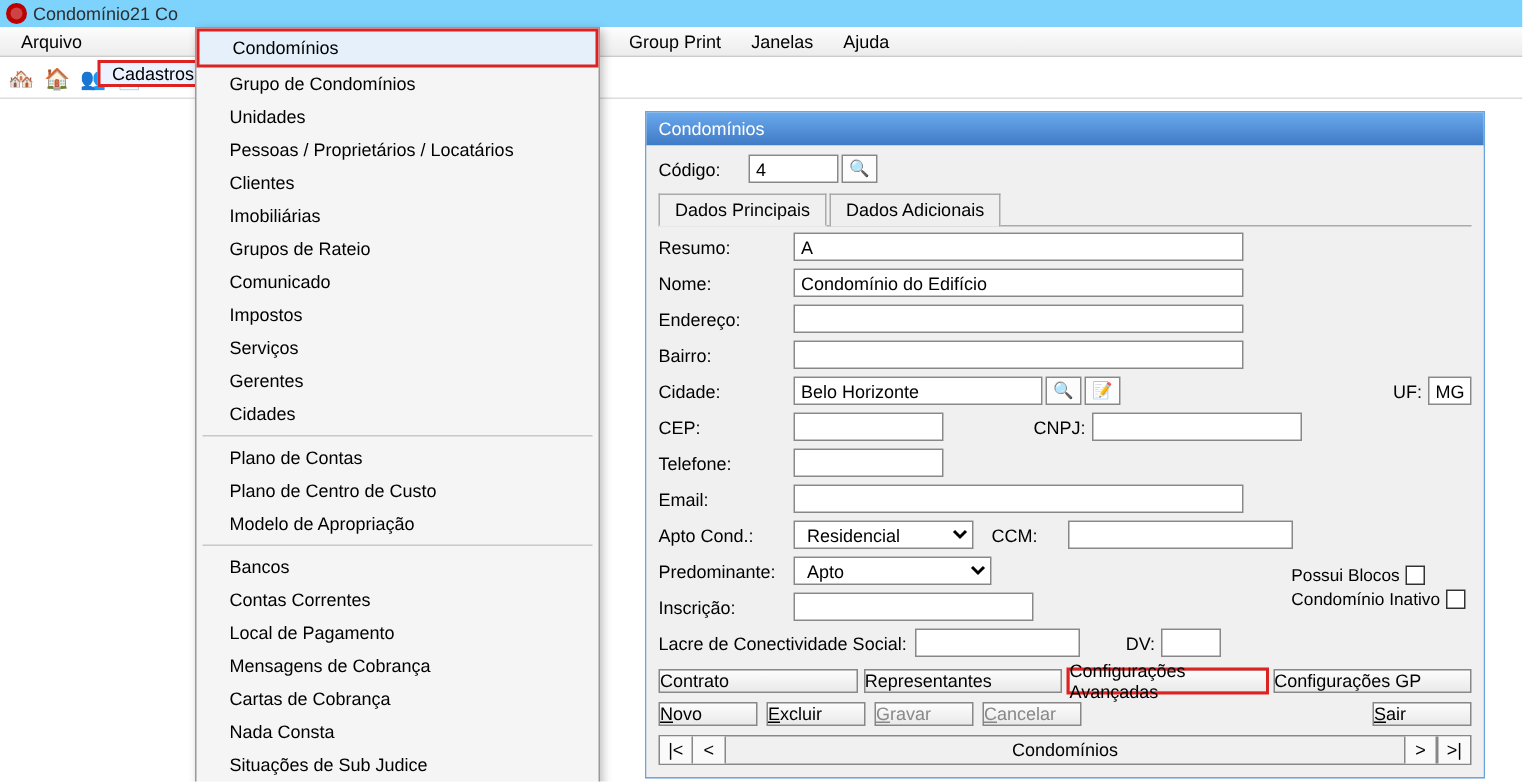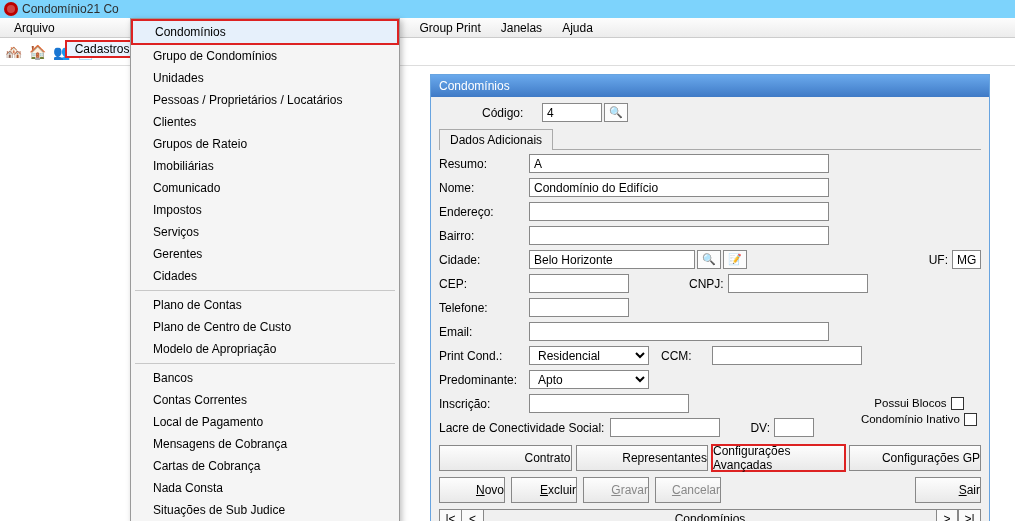--- a/index.html
+++ b/index.html
@@ -106,21 +106,21 @@
     background: #f0f0f0;
   }
   .row {
     display: flex;
     align-items: center;
     margin-bottom: 5px;
   }
   .lbl {
     width: 90px;
   }
-  .lbl-narrow { width: 60px; margin-left: 43px; }
+  .lbl-narrow { width: 60px; }
   input.fld, select.fld {
     border: 1px solid #888;
     background: #fff;
     height: 19px;
     padding: 0 4px;
     font-family: inherit;
     font-size: 12px;
   }
   .fld-sm { width: 60px; }
   .fld-md { width: 100px; }
@@ -151,24 +151,24 @@
     position: relative;
     top: 1px;
   }
   .tab.active {
     background: #f0f0f0;
     border-bottom: 1px solid #f0f0f0;
   }
   .btn {
     border: 1px solid #888;
     background: linear-gradient(#fdfdfd,#e9e9e9);
-    height: 26px;
+    height: 16px;
     display: inline-flex;
     align-items: center;
-    justify-content: flex-end;
+    justify-content: flex-start;
     cursor: default;
     text-decoration: underline;
     text-decoration-color: transparent;
   }
   .btn span { position: relative; }
   .btn .mn { text-decoration: underline; }
   .btn-row1 { display:flex; gap:4px; margin-top:8px; }
   .btn-row1 .btn { flex: 1 1 0; }
   .btn-highlight { outline: 2px solid #d22; outline-offset: -1px; }
   .btn-row2 { display:flex; gap:6px; margin-top:6px; align-items: center; }
@@ -181,21 +181,21 @@
   .nav-row .nav-btn {
     width:22px; border-right:1px solid #888;
     display:flex; align-items:center; justify-content:center;
     background:#fafafa; cursor:default;
   }
   .nav-row .nav-btn:last-child { border-right:none; border-left:1px solid #888; }
   .nav-row .nav-btn.nb2 { border-right:1px solid #888; }
   .nav-row .nav-title { flex:1; display:flex; align-items:center; justify-content:center; }
   .checks {
     position:absolute; right:12px; bottom:110px;
-    text-align:center; font-size:11.5px; line-height:16px;
+    text-align:left; font-size:11.5px; line-height:16px;
   }
   .chk { width:13px; height:13px; border:1px solid #333; display:inline-block; vertical-align:middle; margin-left:4px; background:#fff; }
   .form-area { position: relative; }
 </style>
 </head>
 <body>
 
 <div class="window-title-bar">
   <span class="win-icon"></span>
   <span>Condomínio21 Co</span>
@@ -216,22 +216,22 @@
   <span class="tb-icon">👥</span>
   <span class="tb-icon">📄</span>
 </div>
 
 <div class="dropdown-menu">
   <div class="dm-top">Condomínios</div>
   <div class="dm-item">Grupo de Condomínios</div>
   <div class="dm-item">Unidades</div>
   <div class="dm-item">Pessoas / Proprietários / Locatários</div>
   <div class="dm-item">Clientes</div>
+  <div class="dm-item">Imobiliárias</div>
   <div class="dm-item">Grupos de Rateio</div>
-  <div class="dm-item">Imobiliárias</div>
   <div class="dm-item">Comunicado</div>
   <div class="dm-item">Impostos</div>
   <div class="dm-item">Serviços</div>
   <div class="dm-item">Gerentes</div>
   <div class="dm-item">Cidades</div>
   <div class="dm-sep"></div>
   <div class="dm-item">Plano de Contas</div>
   <div class="dm-item">Plano de Centro de Custo</div>
   <div class="dm-item">Modelo de Apropriação</div>
   <div class="dm-sep"></div>
@@ -248,20 +248,21 @@
   <div class="child-title">Condomínios</div>
   <div class="child-body form-area">
 
     <div class="row">
       <span class="lbl lbl-narrow">Código:</span>
       <input class="fld fld-sm" value="4" style="">
       <span class="icon-btn">🔍</span>
     </div>
 
     <div class="tabs">
+      <div class="tab active">Dados Principais</div>
       <div class="tab">Dados Adicionais</div>
     </div>
 
     <div class="row">
       <span class="lbl">Resumo:</span>
       <input class="fld fld-lg" value="A" style="">
     </div>
     <div class="row">
       <span class="lbl">Nome:</span>
       <input class="fld fld-lg" value="Condomínio do Edifício" style="">
@@ -292,31 +293,31 @@
     </div>
     <div class="row">
       <span class="lbl">Telefone:</span>
       <input class="fld fld-md" value="" style="">
     </div>
     <div class="row">
       <span class="lbl">Email:</span>
       <input class="fld fld-lg" value="" style="">
     </div>
     <div class="row">
-      <span class="lbl">Print Cond.:</span>
+      <span class="lbl">Apto Cond.:</span>
       <select class="fld" style="width:120px">
         <option>Residencial</option>
       </select>
       <span style="width:12px"></span>
       <span style="margin-right:20px">CCM:</span>
       <input class="fld" style="width: 150px;" value="">
     </div>
     <div class="row">
       <span class="lbl">Predominante:</span>
-      <select class="fld" style="width:120px">
+      <select class="fld" style="width:132px">
         <option>Apto</option>
       </select>
     </div>
     <div class="row">
       <span class="lbl">Inscrição:</span>
       <input class="fld" style="width: 160px;" value="">
     </div>
     <div class="row">
       <span style="margin-right:6px">Lacre de Conectividade Social:</span>
       <input class="fld" style="width: 110px;" value="">

